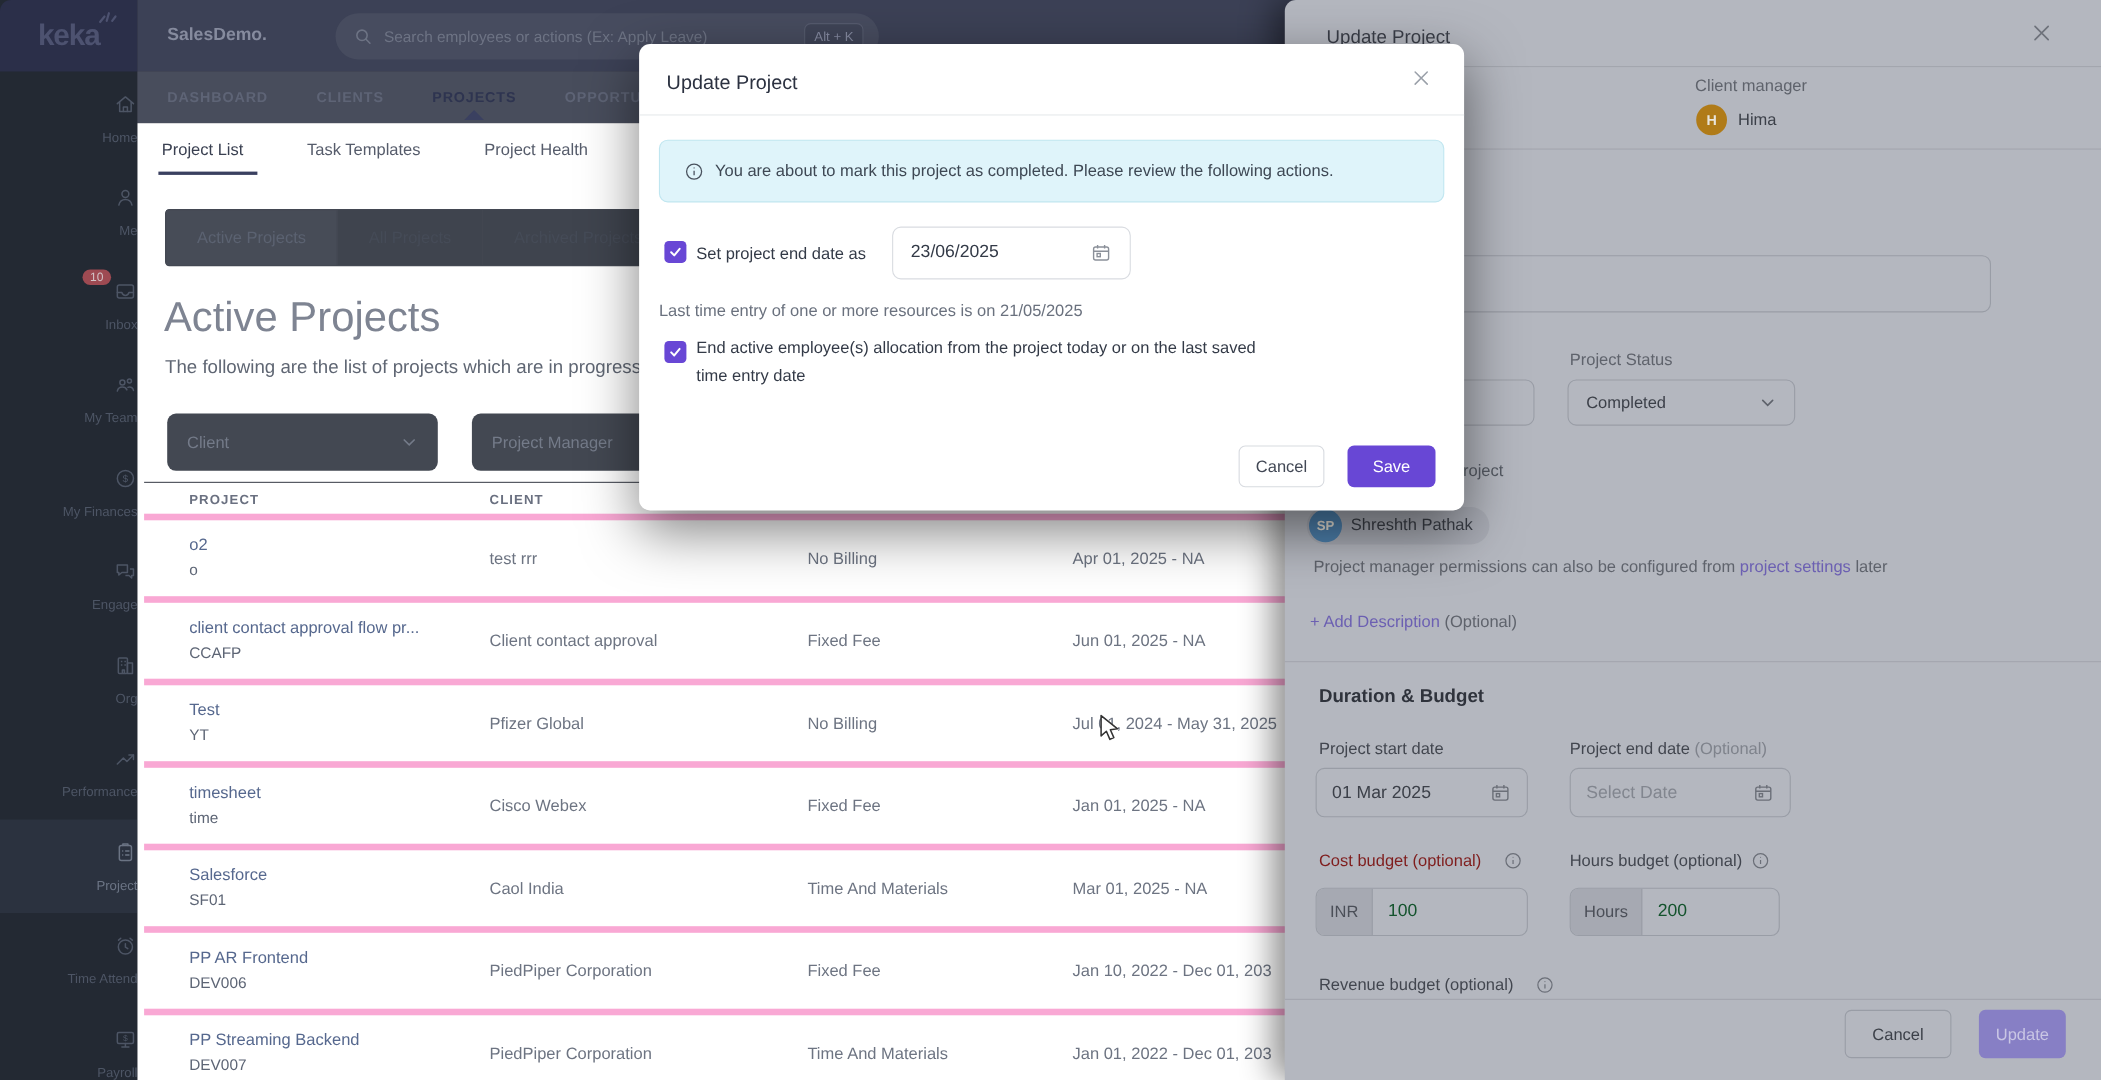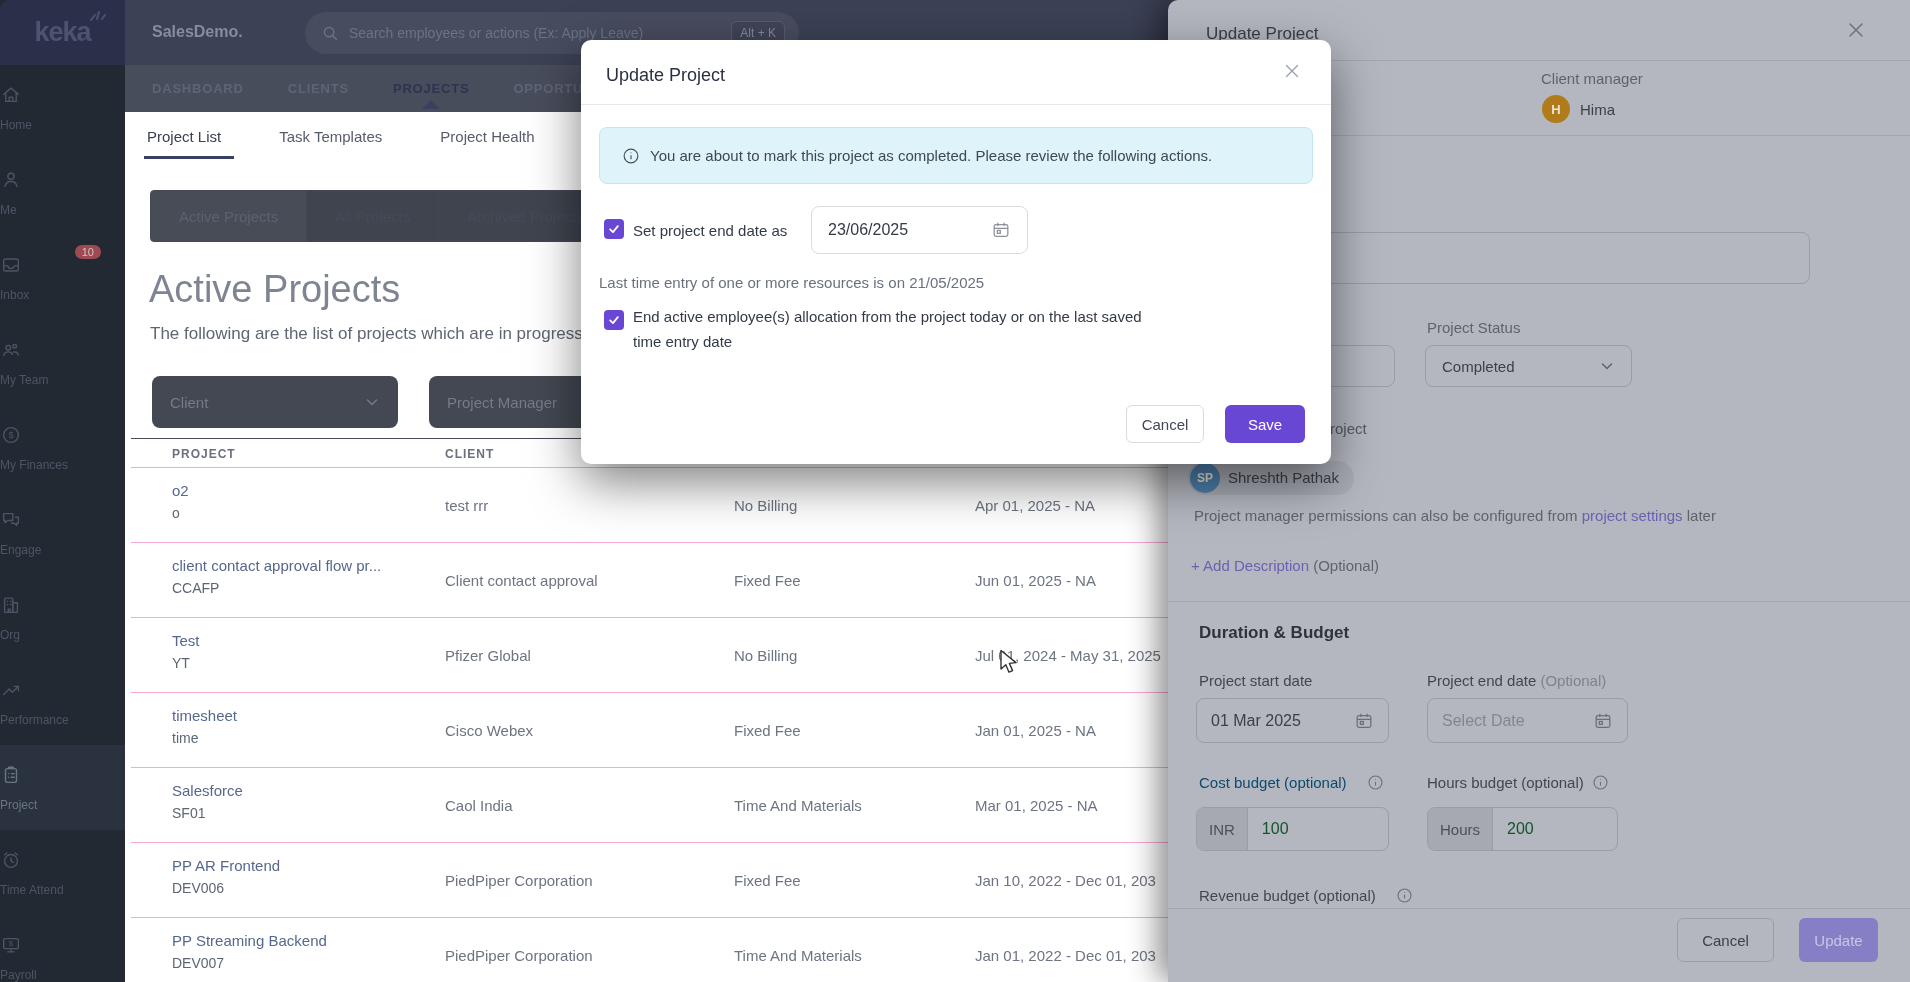--- a/index.html
+++ b/index.html
@@ -4,21 +4,21 @@
 <style>
   * { margin:0; padding:0; box-sizing:border-box; }
   html,body { width:1910px; height:982px; }
   body { position:relative; overflow:hidden; font-family:"Liberation Sans", sans-serif; background:#3b3f48; }
 
   
   .sidebar { position:absolute; left:0; top:0; width:125px; height:982px; background:#232933; z-index:1; }
   .logo-area { height:65px; background:#2b2f49; display:flex; align-items:center; justify-content:center; border-top-left-radius:10px; }
   .logo-text { color:#4d5270; font-size:27px; font-weight:bold; letter-spacing:-1px; position:relative; }
   .logo-sparks { position:absolute; right:-16px; top:-8px; }
-  .nav-item { height:85px; display:flex; flex-direction:column; align-items:flex-start; justify-content:center; gap:12px; color:#4d5565; position:relative; cursor:pointer; }
+  .nav-item { height:85px; display:flex; flex-direction:column; align-items:flex-end; justify-content:center; gap:12px; color:#4d5565; position:relative; cursor:pointer; }
   .nav-item.active { background:#2b323f; color:#6b7484; }
   .nav-item .nav-label { font-size:12px; }
   .nav-badge { position:absolute; top:10px; right:24px; background:#9e4a52; color:#d3c3c6; font-size:11px; border-radius:9px; padding:1px 7px; }
 
   
   .topbar { position:absolute; left:125px; top:0; right:0; height:65px; background:#3c4156; z-index:1; }
   .org-name { position:absolute; left:27px; top:23px; color:#868b9e; font-size:16px; font-weight:bold; }
   .search-pill { position:absolute; left:180px; top:12px; width:494px; height:42px; background:#474c5f; border-radius:21px; display:flex; align-items:center; padding:0 14px 0 16px; }
   .search-placeholder { color:#6d7384; font-size:14px; margin-left:10px; flex:1; white-space:nowrap; overflow:hidden; }
   .altk { background:#3f4457; border:1px solid #565b6e; color:#858aa0; font-size:12px; border-radius:6px; padding:4px 8px; white-space:nowrap; }
@@ -41,21 +41,21 @@
   .segment.active { background:#474c57; color:#5b6271; }
   .page-title { position:absolute; left:24px; top:156px; font-size:38px; font-weight:400; color:#7e8492; }
   .page-subtitle { position:absolute; left:25px; top:212px; font-size:17px; color:#5f6673; }
   .filter-box { position:absolute; top:264px; height:52px; background:#434852; border-radius:8px; display:flex; align-items:center; padding:0 18px; color:#747b89; font-size:15px; cursor:pointer; }
   .filter-client { left:27px; width:246px; }
   .filter-pm { left:304px; width:340px; }
   .filter-box .chev { margin-left:auto; }
   .thead { position:absolute; left:6px; right:0; top:326px; height:29px; border-top:1px solid #454a54; }
   .th { position:absolute; top:8px; font-size:12px; letter-spacing:1px; color:#6a7080; font-weight:bold; }
   .tbody { position:absolute; left:6px; right:0; top:355px; }
-  .trow { position:relative; height:75px; border-top:1px solid #f9a8d4; }
+  .trow { position:relative; height:75px; border-top:6px solid #f9a8d4; }
   .tc { position:absolute; top:50%; transform:translateY(-50%); font-size:15px; color:#6d7482; white-space:nowrap; }
   .tc-project { left:41px; transform:none; top:14px; }
   .tc-project a { color:#56688e; text-decoration:none; display:block; }
   .tc-project .pcode { color:#5d6575; font-size:14px; margin-top:6px; }
   .tc-client { left:314px; }
   .tc-billing { left:603px; }
   .tc-dates { left:844px; }
 
   
   .drawer { position:absolute; left:1168px; top:0; width:742px; height:982px; background:#b4b7bf; z-index:10; border-radius:10px 0 0 10px; box-shadow:-10px 0 30px rgba(0,0,0,.45); }
@@ -434,21 +434,21 @@
     <span class="placeholder-txt">Select Date</span>
     <span class="cal">
         <svg width="20" height="20" viewBox="0 0 22 22" fill="none" stroke="currentColor" stroke-width="1.4">
           <rect x="3.5" y="5" width="15" height="13" rx="2"></rect>
           <path d="M3.5 9.2h15M7.5 3v3.5M14.5 3v3.5"></path>
           <rect x="7" y="11.5" width="3.2" height="3.2"></rect>
         </svg>
       </span>
   </div>
 
-  <div class="d-label" style="left:31px; top:774px; color:#0c4a6e; display:flex; align-items:center; gap:20px">
+  <div class="d-label" style="left:31px; top:774px; color:#7f1d1d; display:flex; align-items:center; gap:20px">
     <span>Cost budget (optional)</span>
     <span class="info-i">
         <svg width="17" height="17" viewBox="0 0 20 20" fill="none" stroke="#6b6f78" stroke-width="1.3">
           <circle cx="10" cy="10" r="7.6"></circle>
           <path d="M10 9.2v4.4"></path>
           <circle cx="10" cy="6.3" r="0.6" fill="#6b6f78" stroke="none"></circle>
         </svg>
       </span>
   </div>
   <div class="d-label" style="left:259px; top:774px; color:#42464f; display:flex; align-items:center; gap:8px">

